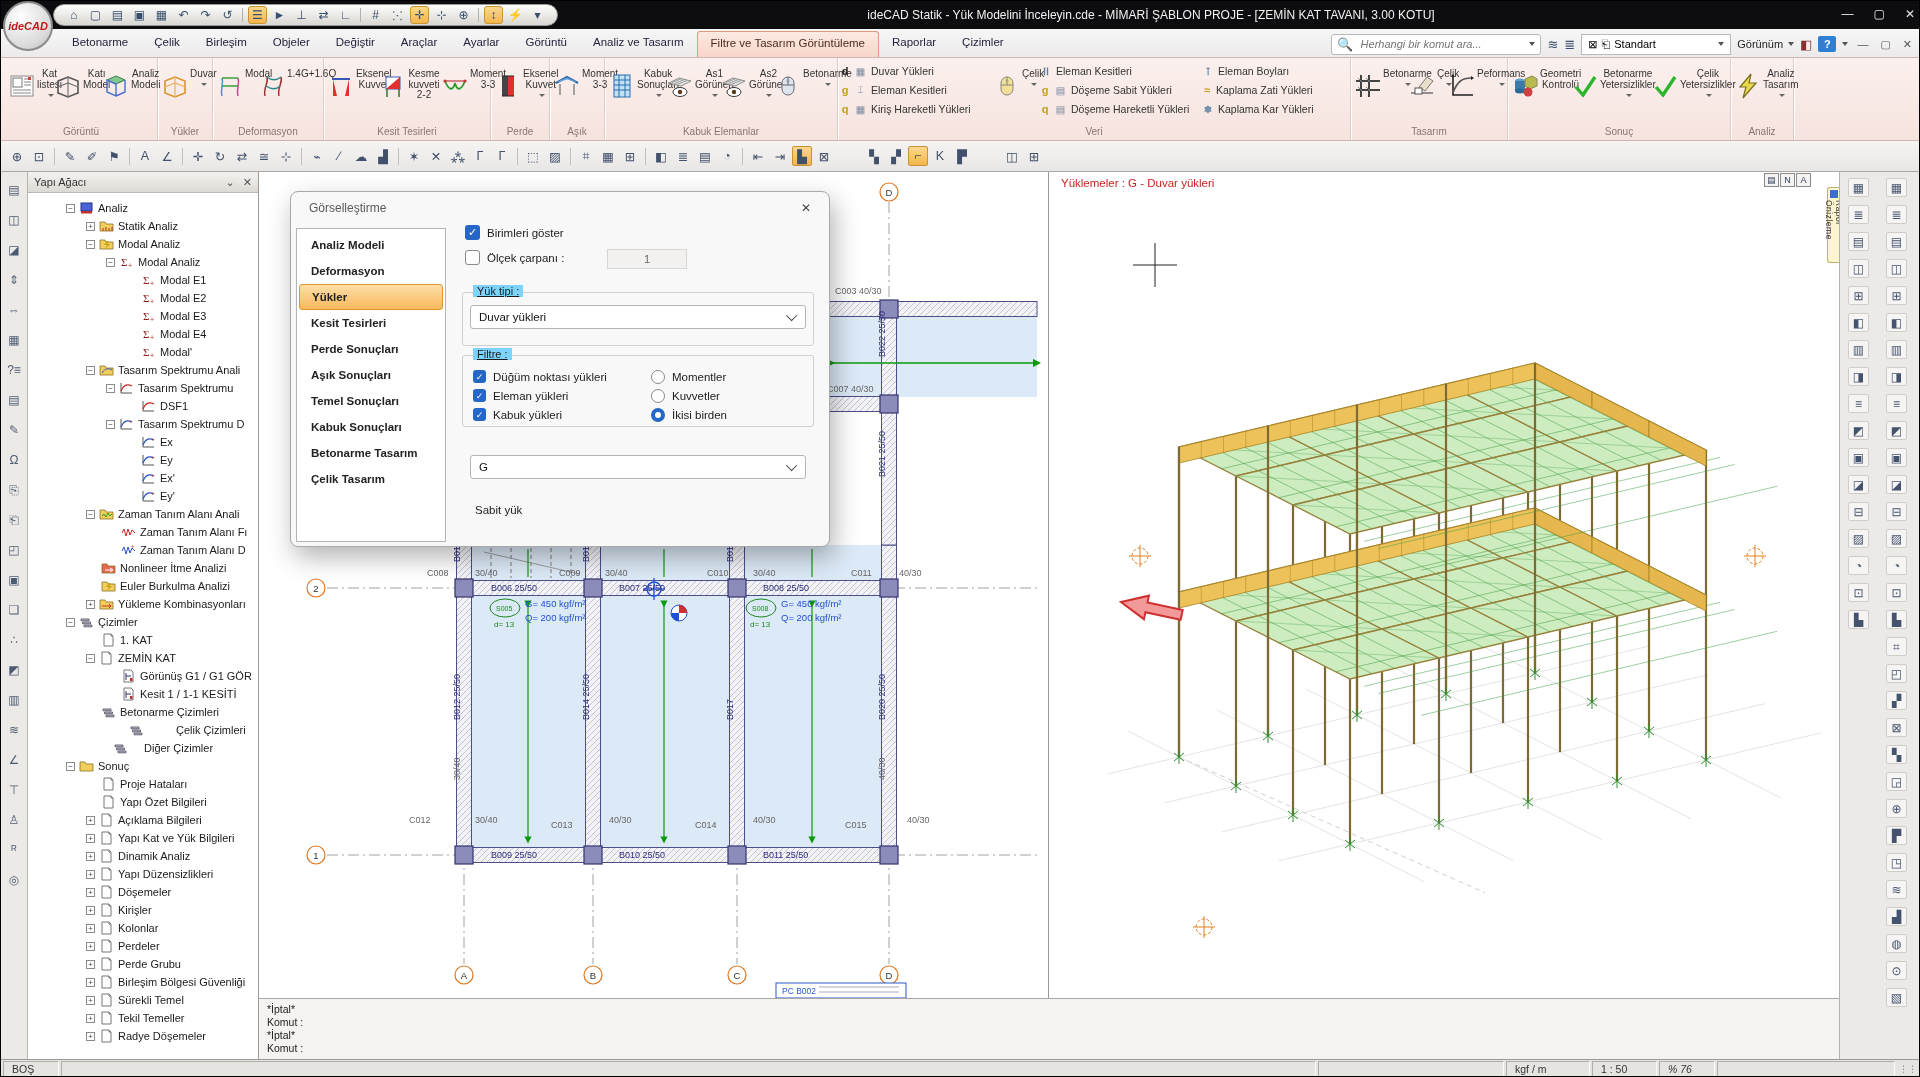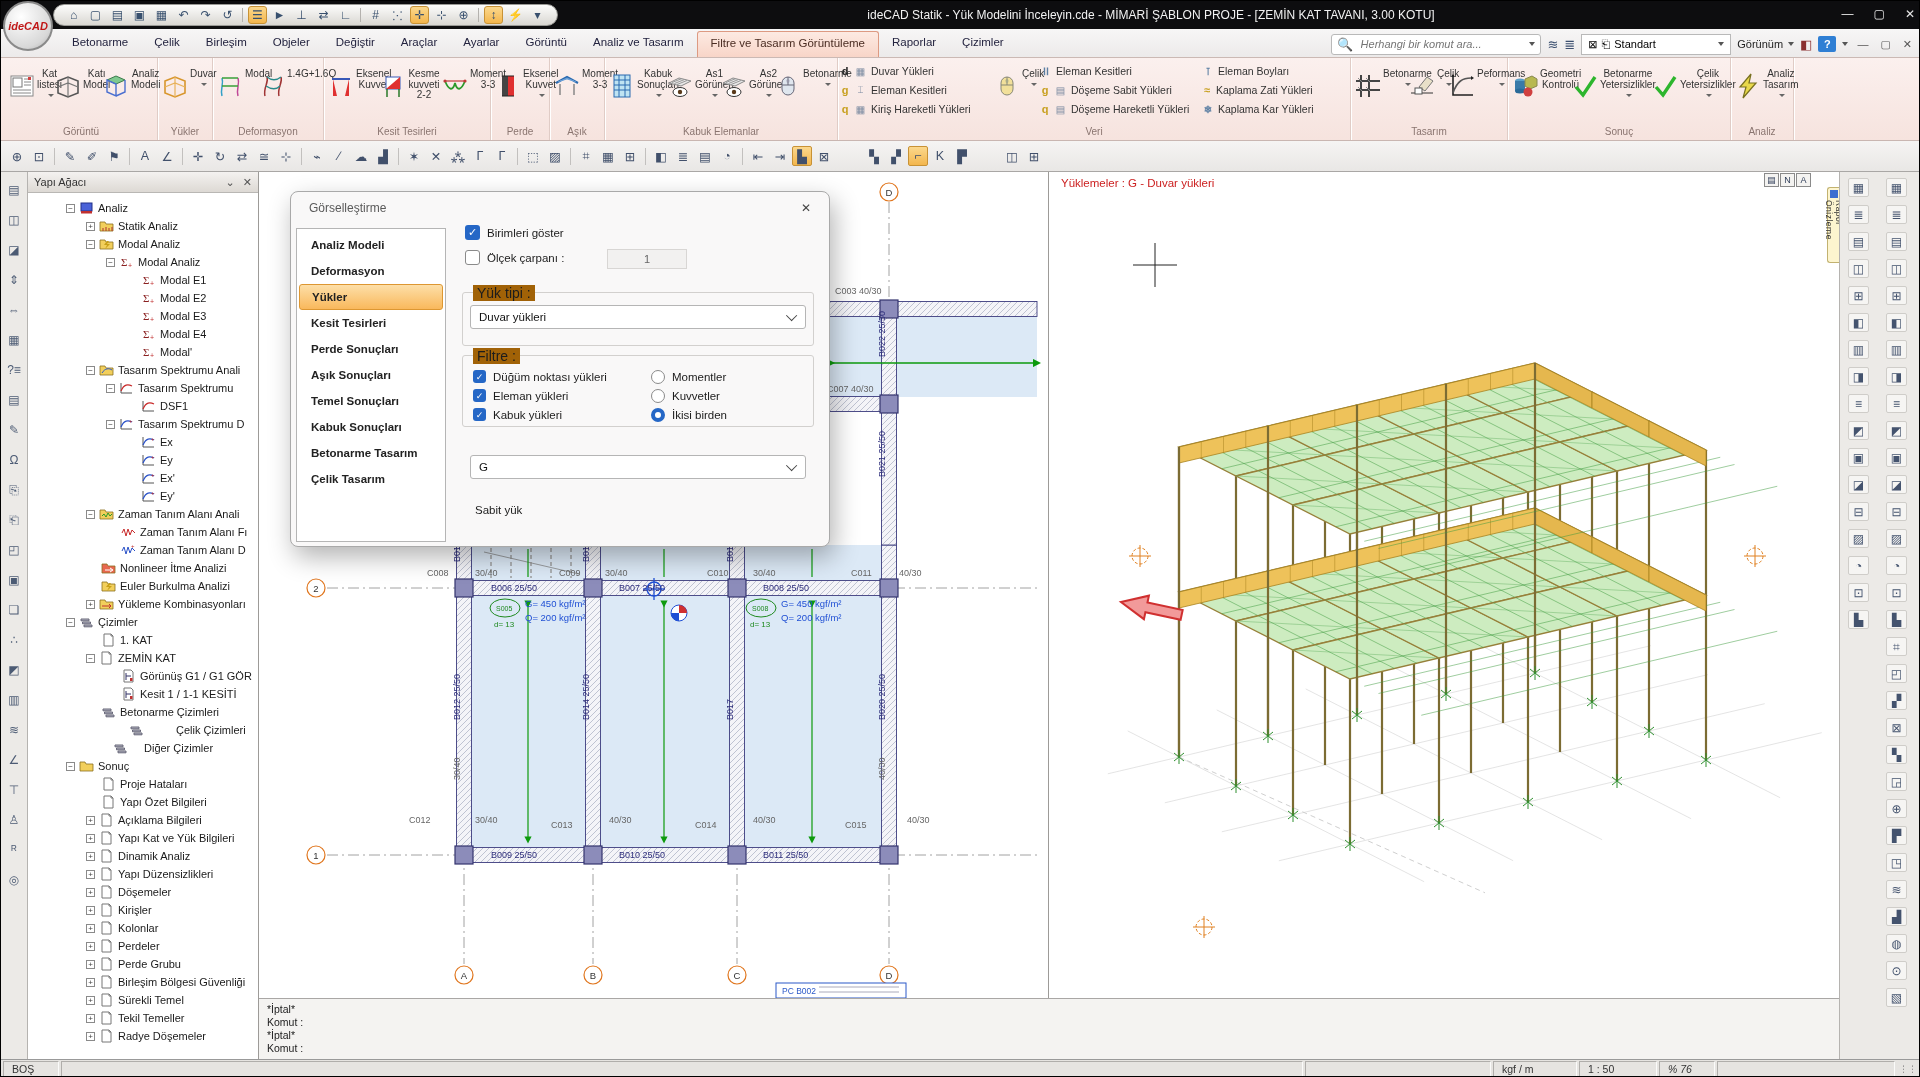--- a/index.html
+++ b/index.html
@@ -130,21 +130,21 @@
   .ditem{height:26px;display:flex;align-items:center;padding-left:12px;font-size:11.5px;color:#222;font-weight:bold;}
   .ditem.sel{background:linear-gradient(#fddfa8,#f9b85c);border:1px solid #dd9732;border-radius:3px;}
   .dlg-check{width:15px;height:15px;border-radius:3px;flex:none;margin-right:7px;
              display:flex;align-items:center;justify-content:center;}
   .dlg-check.on{background:#2567c6;color:#fff;font-size:11px;}
   .dlg-check.off{background:#fff;border:1px solid #8a8a8a;}
   .dlg-radio{width:14px;height:14px;border-radius:50%;border:1px solid #8a8a8a;background:#fff;flex:none;margin-right:7px;}
   .dlg-radio.on{border:4.5px solid #2567c6;}
   .dlgrow{position:absolute;display:flex;align-items:center;font-size:11.5px;color:#1c1c1c;}
   .gbox{position:absolute;border:1px solid #d2d0ce;border-radius:3px;}
-  .gboxlab{position:absolute;top:-8px;left:10px;background:#a16207;padding:0 4px;font-size:14px;color:#1c1c1c;}
+  .gboxlab{position:absolute;top:-8px;left:10px;background:#7dd3fc;padding:0 4px;font-size:11px;color:#1c1c1c;text-decoration:underline;}
   .combo{position:absolute;height:24px;background:#fff;border:1px solid #b5b5b5;border-radius:3px;
          display:flex;align-items:center;padding:0 8px;font-size:11.5px;color:#111;}
   .combo .spacer{flex:1;}
   .cchev{width:8px;height:8px;border-left:1.6px solid #444;border-bottom:1.6px solid #444;
          transform:rotate(-45deg) translateY(-2px);}
   #scaleinput{position:absolute;width:80px;height:20px;background:#f2f1f0;border:1px solid #d8d6d4;
               font-size:11px;color:#666;display:flex;align-items:center;justify-content:center;}
 </style>
 </head>
 <body>
@@ -1563,21 +1563,21 @@
       <div>Komut :</div>
       <div>*İptal*</div>
       <div>Komut :</div>
     </div>
 
   <div class="abs" id="statusbar">
       <div class="scell" style="width: 56px;">BOŞ</div>
       <div class="scell" style="flex: 1 1 0%;"></div>
       <div class="scell" style="width: 186px;"></div>
       <div class="scell" style="width: 84px;">kgf / m</div>
-      <div class="scell" style="width: 78px;">1 : 50</div>
+      <div class="scell" style="width: 65px;">1 : 50</div>
       <div class="scell" style="width: 56px; font-style: italic;">% 76</div>
       <div class="scell" style="width: 178px;"></div>
       <div id="sgrip">⋮⋮</div>
     </div>
 
   <div class="abs" id="dialog">
     <div id="dlgtitle">Görselleştirme</div>
     <div id="dlgclose">✕</div>
     <div id="dlglist">
         <div class="ditem">Analiz Modeli</div>

